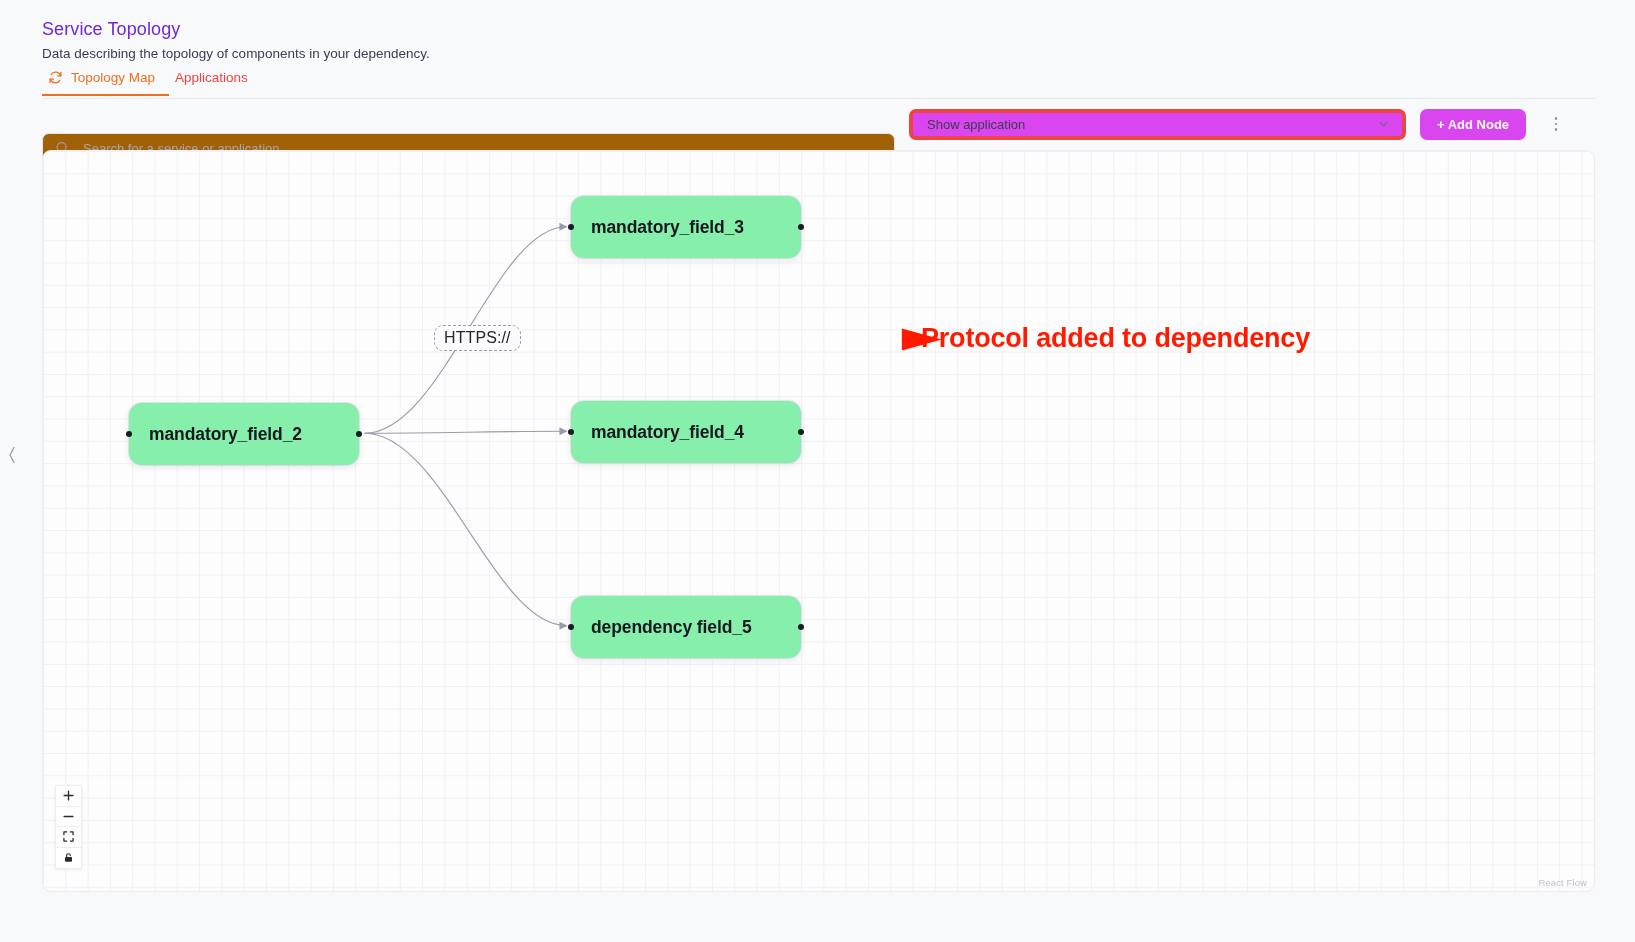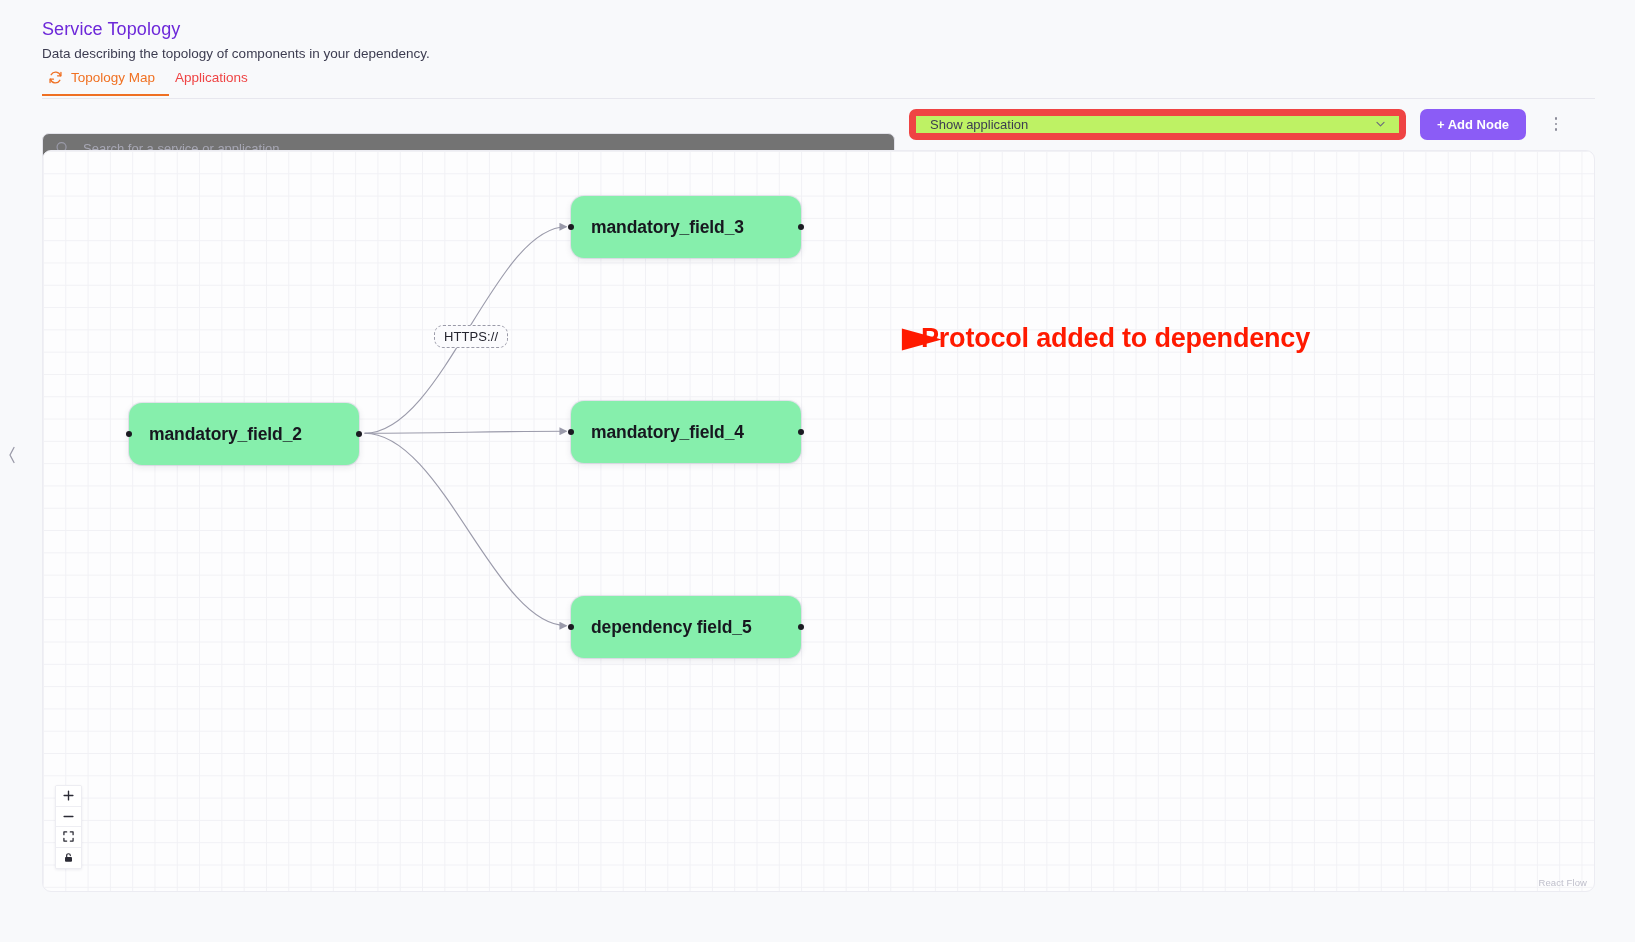--- a/index.html
+++ b/index.html
@@ -48,53 +48,53 @@
 
   
   .toolbar {
     position: absolute; left: 42px; top: 108px;
     width: 1553px; height: 32px;
     display: flex; align-items: center; gap: 14px;
   }
   .search-box {
     position: relative;
     width: 853px; height: 31px;
-    background: #737373; border: 1px solid #e3e3ea; border-radius: 7px;
+    background: #a16207; border: 1px solid #e3e3ea; border-radius: 7px;
     display: flex; align-items: center; padding-left: 38px; margin-top: 48px;
   }
   .search-icon {
     position: absolute; left: 12px; top: 50%;
     transform: translateY(-50%);
     width: 15px; height: 15px; display: flex;
   }
   .search-input {
     border: none; outline: none; background: transparent;
     width: 100%; height: 100%;
     font-family: "Liberation Sans", sans-serif;
     font-size: 13px; color: #1a1a2e;
   }
   .search-input::placeholder { color: #a7a7b4; }
 
   .select-box {
     position: relative;
     width: 497px; height: 31px;
-    background: #bef264; border: 7px solid #ef4444; border-radius: 7px;
+    background: #d946ef; border: 4px solid #ef4444; border-radius: 7px;
     display: flex; align-items: center; padding: 0 34px 0 14px;
     cursor: pointer;
   }
   .select-value { font-size: 13px; color: #3c3c50; }
   .chevron-down {
     position: absolute; right: 12px; top: 50%;
     transform: translateY(-50%);
     width: 13px; height: 13px; display: flex;
   }
 
   .add-node-btn {
     height: 31px; padding: 0 17px;
-    background: #8b5cf6; color: #fff;
+    background: #d946ef; color: #fff;
     border: none; border-radius: 7px;
     font-family: "Liberation Sans", sans-serif;
     font-size: 13px; font-weight: 700;
     cursor: pointer; white-space: nowrap;
     display: flex; align-items: center;
   }
   .kebab-btn {
     width: 20px; height: 28px; margin-left: 6px;
     display: flex; flex-direction: column;
     align-items: center; justify-content: center; gap: 3px;
@@ -145,21 +145,21 @@
   .handle.left { left: -3px; }
   .handle.right { right: -3px; }
 
   
   .edge-label {
     position: absolute;
     background: #fbfbfd;
     border: 1px dashed #9a9aa8;
     border-radius: 9px;
     padding: 3px 9px;
-    font-size: 13px; color: #25252f;
+    font-size: 16px; color: #25252f;
     letter-spacing: .1px;
     white-space: nowrap;
     cursor: pointer;
   }
 
   
   .annotation-text {
     position: absolute;
     color: #ff1a00;
     font-size: 27px;

